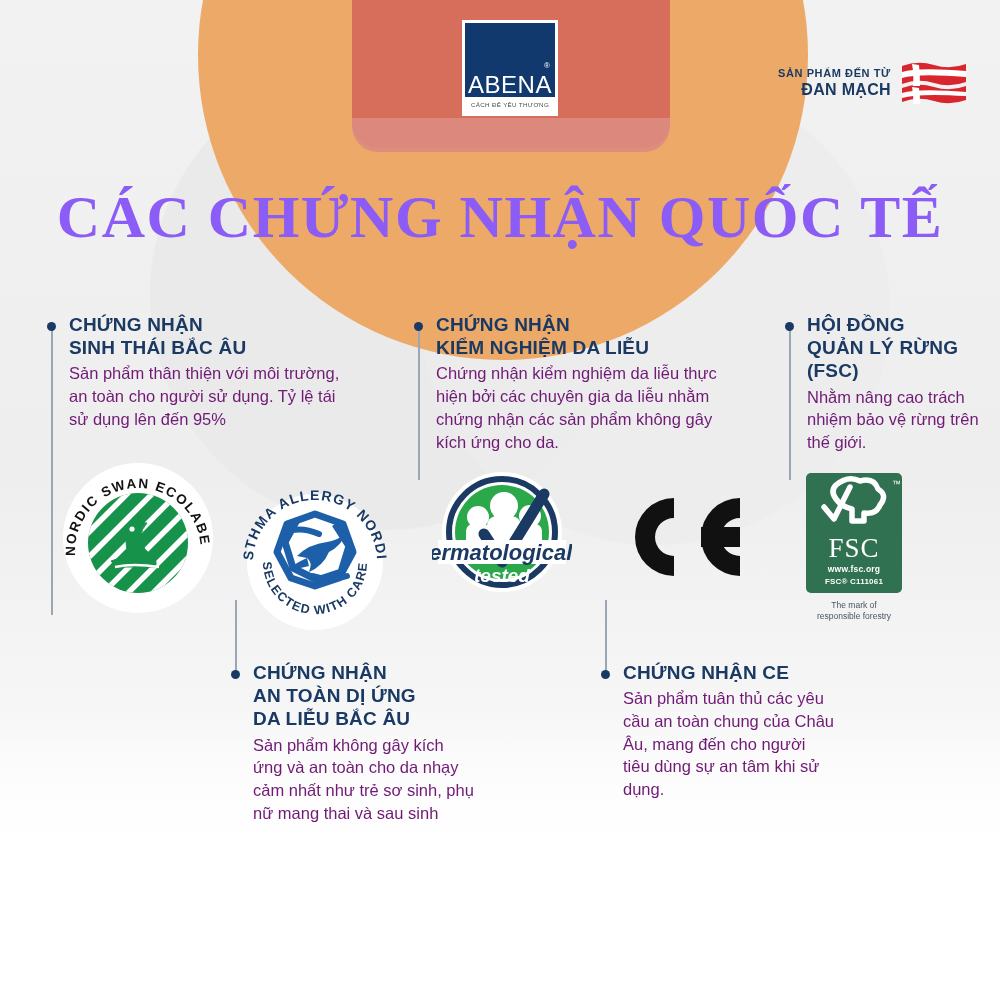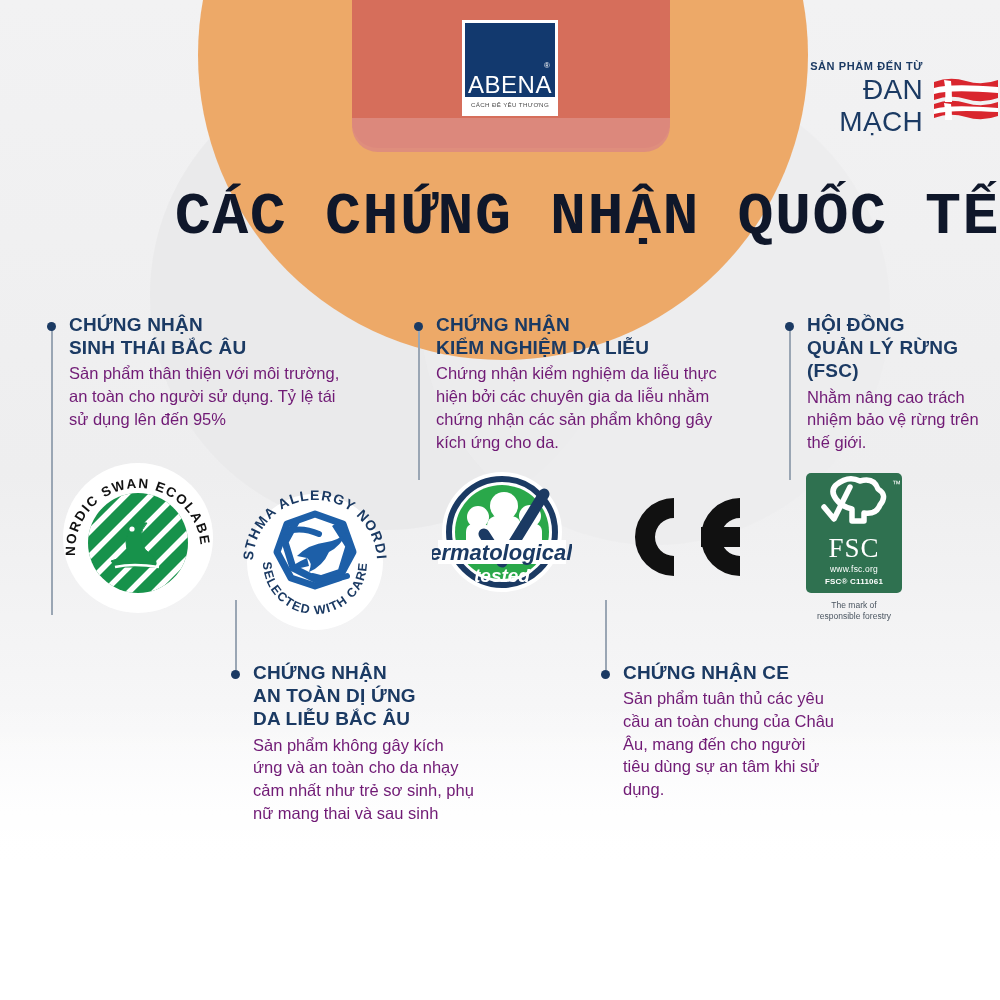--- a/index.html
+++ b/index.html
@@ -80,30 +80,30 @@
 
   .denmark {
     position: absolute; left: 778px; top: 48px;
     display: flex; align-items: center; gap: 9px; margin-top: 12px;
   }
   .denmark .txt { text-align: right; color: #1b3a63; }
   .denmark .l1 {
     font-size: 11px; font-weight: 700; letter-spacing: .6px; line-height: 1.25;
   }
   .denmark .l2 {
-    font-size: 28px; font-weight: 400; letter-spacing: .3px; line-height: 1.15;
+    font-size: 16px; font-weight: 700; letter-spacing: .3px; line-height: 1.15;
   }
   .denmark svg { display: block; }
 
   
   .title {
     position: absolute; left: 0; top: 183px; width: 1000px;
-    text-align: right; color: #0f172a;
+    text-align: center; color: #8b5cf6;
     font-size: 60px; font-weight: 700; letter-spacing: 1.5px;
-    font-family: Liberation Mono, monospace;
+    font-family: Liberation Serif, serif;
     white-space: nowrap;
   }
 
   
   .block { position: absolute; }
   .block .bullet {
     position: absolute; left: 0; top: 9px;
     width: 9px; height: 9px; border-radius: 50%; background: #1b3a63;
   }
   .block .head {
@@ -137,21 +137,21 @@
     width: 96px; height: 120px; background: #2f7150; border-radius: 5px;
     position: relative; color: #ffffff; text-align: center;
   }
   .fsc .fsc-word {
     position: absolute; left: 0; right: 0; top: 62px;
     font-family: "Liberation Serif", serif; font-size: 27px;
     font-weight: 400; letter-spacing: 1px; line-height: 1;
   }
   .fsc .fsc-url {
     position: absolute; left: 0; right: 0; top: 91px;
-    font-size: 8.5px; letter-spacing: .2px;
+    font-size: 8.5px; letter-spacing: .2px; font-weight: bold;
   }
   .fsc .fsc-code {
     position: absolute; left: 0; right: 0; top: 104px;
     font-size: 8px; font-weight: 700; letter-spacing: .2px;
   }
   .fsc .fsc-cap {
     margin-top: 7px; text-align: center; color: #4a5560;
     font-size: 8.5px; line-height: 1.3;
   }
 </style>

